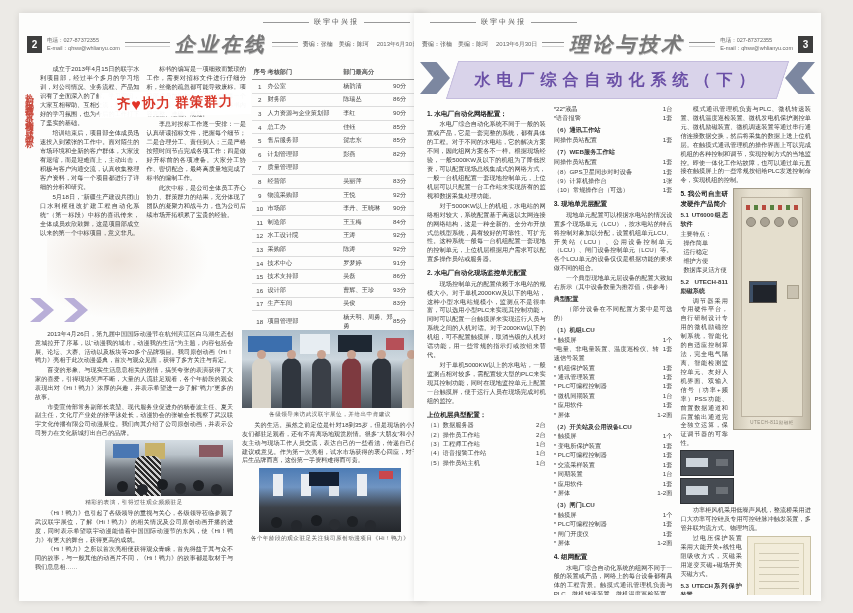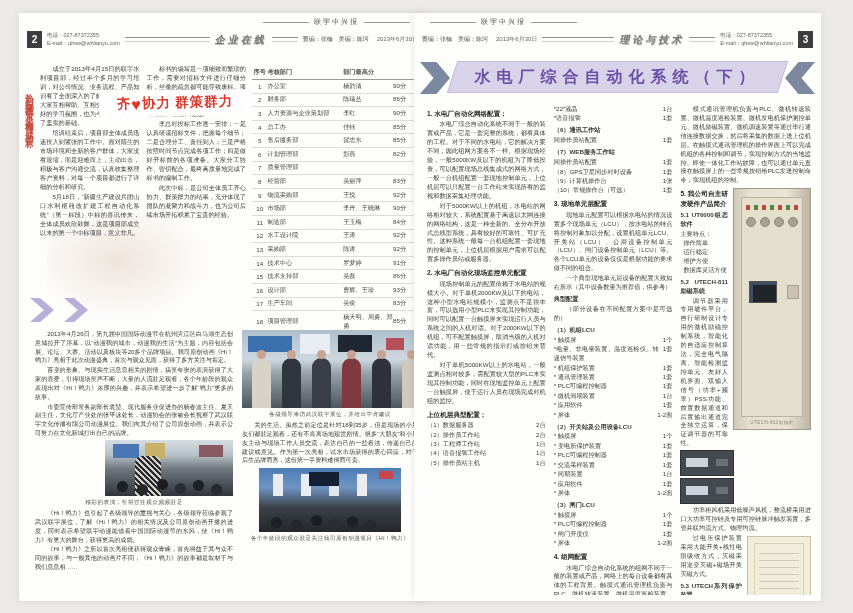--- a/index.html
+++ b/index.html
@@ -12,21 +12,21 @@
   
   .mast{position:absolute;top:4px;display:flex;align-items:center;gap:5px;font-size:7px;color:#555;letter-spacing:2px;white-space:nowrap;}
   .mast .mrule{width:46px;height:1px;background:#999;}
   .page-left .mast{right:16px;}
   .page-right .mast{left:16px;}
   .hrow{position:absolute;top:18px;left:8px;right:8px;display:flex;align-items:center;gap:5px;}
   .pagebox{width:15px;height:17px;background:#3e3e3e;color:#fff;font-size:10px;font-weight:bold;display:flex;align-items:center;justify-content:center;flex:none;}
   .contacts{font-size:5.5px;color:#666;line-height:1.45;white-space:nowrap;}
   .hline{flex:1;height:3px;border-top:1px solid #8f8f8f;border-bottom:1px solid #cfcfcf;}
   .hline.short{flex:0 0 26px;}
-  .script{font-family:"Liberation Serif","DejaVu Serif",serif;font-style:italic;font-weight:bold;font-size:10px;color:#787878;letter-spacing:3px;white-space:nowrap;text-shadow:0.5px 0.5px 0 #bbb;}
+  .script{font-family:"Liberation Serif","DejaVu Serif",serif;font-style:italic;font-weight:bold;font-size:20px;color:#787878;letter-spacing:3px;white-space:nowrap;text-shadow:0.5px 0.5px 0 #bbb;}
   .staff{font-size:6px;color:#555;white-space:nowrap;}
   .datex{margin-left:8px;color:#666;}
 
   
   .watermark{position:absolute;left:28px;top:190px;width:160px;height:115px;background:radial-gradient(ellipse at 45% 50%,rgba(213,188,168,0.38),rgba(255,255,255,0) 72%);}
   .vslogan{position:absolute;left:5px;top:74px;height:212px;writing-mode:vertical-rl;font-size:8.5px;letter-spacing:3px;color:#c94a3d;font-weight:bold;}
   .article1{position:absolute;left:21px;top:52px;width:206px;height:228px;column-count:2;column-gap:7px;font-size:6.2px;line-height:1.45;text-align:justify;color:#3a3a3a;overflow:hidden;}
   .red-title{position:absolute;left:80px;top:78px;width:148px;background:rgba(255,255,255,0.96);color:#d8392b;font-weight:bold;font-size:13.5px;letter-spacing:1px;text-align:center;transform:rotate(-1.5deg);font-family:"Liberation Serif","DejaVu Serif",serif;padding:3px 2px;}
   .heart{color:#e23327;font-size:16px;vertical-align:-2px;}
 
@@ -71,21 +71,21 @@
   .p2b{position:absolute;left:40px;top:3px;width:20px;height:16px;background:#c8b26a;}
   .p2c{position:absolute;right:10px;top:5px;width:24px;height:12px;background:#8a5a62;}
   .p2fig{position:absolute;left:30px;bottom:0;width:26px;height:40px;border-radius:7px 7px 0 0;background:repeating-linear-gradient(45deg,#2a2a2a 0 2px,#cfcfcf 2px 4px);}
   .heads{position:absolute;bottom:4px;left:12px;width:11px;height:11px;border-radius:50%;background:#1c1f23;box-shadow:20px 3px 0 #24272c,40px -2px 0 #1a1d21,58px 2px 0 #2a2d32,76px -1px 0 #1e2125,94px 3px 0 #26292e;}
   .p3bg{position:absolute;inset:0;background:linear-gradient(180deg,#4d7cb5 0%,#6f94c2 30%,#3c4148 62%,#23262b 100%);}
   .p3tower{position:absolute;top:6px;left:14px;width:10px;height:22px;background:#e9edf2;box-shadow:28px 0 0 #e9edf2,56px 0 0 #dfe5ec,84px 0 0 #e9edf2;}
   .p3screen{position:absolute;top:4px;left:50px;width:30px;height:14px;background:#142033;}
   .p3flag{position:absolute;top:3px;right:8px;width:14px;height:8px;background:#c8474d;}
 
   
-  .banner2{position:absolute;top:48px;left:4px;right:4px;height:32px;}
+  .banner2{position:absolute;top:48px;left:4px;right:4px;height:38px;}
   .b2bg{position:absolute;left:34px;right:34px;top:0;bottom:0;background:#d9d3ea;transform:skewX(-18deg);box-shadow:inset 0 0 0 1px #c4bcdd;}
   .b2edgeL{position:absolute;left:2px;top:1px;width:30px;height:32px;background:#7c87a0;clip-path:polygon(0 0,55% 0,100% 50%,55% 100%,0 100%,45% 50%);}
   .b2edgeR{position:absolute;right:2px;top:1px;width:30px;height:32px;background:#7c87a0;clip-path:polygon(100% 0,45% 0,0 50%,45% 100%,100% 100%,55% 50%);}
   .b2text{position:absolute;inset:0;display:flex;align-items:center;justify-content:center;color:#6a4fa6;font-size:16px;font-weight:bold;letter-spacing:6px;white-space:nowrap;}
   .cols{position:absolute;top:92px;left:13px;right:10px;bottom:6px;display:flex;gap:8px;overflow:hidden;}
   .col{flex:1;min-width:0;font-size:6.2px;line-height:1.44;color:#3a3a3a;text-align:justify;overflow:hidden;}
   .col3{flex:1.1;}
   .subhead{font-weight:bold;font-size:6.6px;margin:4px 0 2px;color:#1e1e1e;text-indent:0;}
   .subhead2{font-weight:bold;margin:3px 0 1px;text-indent:0;}
   .item{display:flex;justify-content:space-between;gap:4px;margin:0 0 0.5px;}

